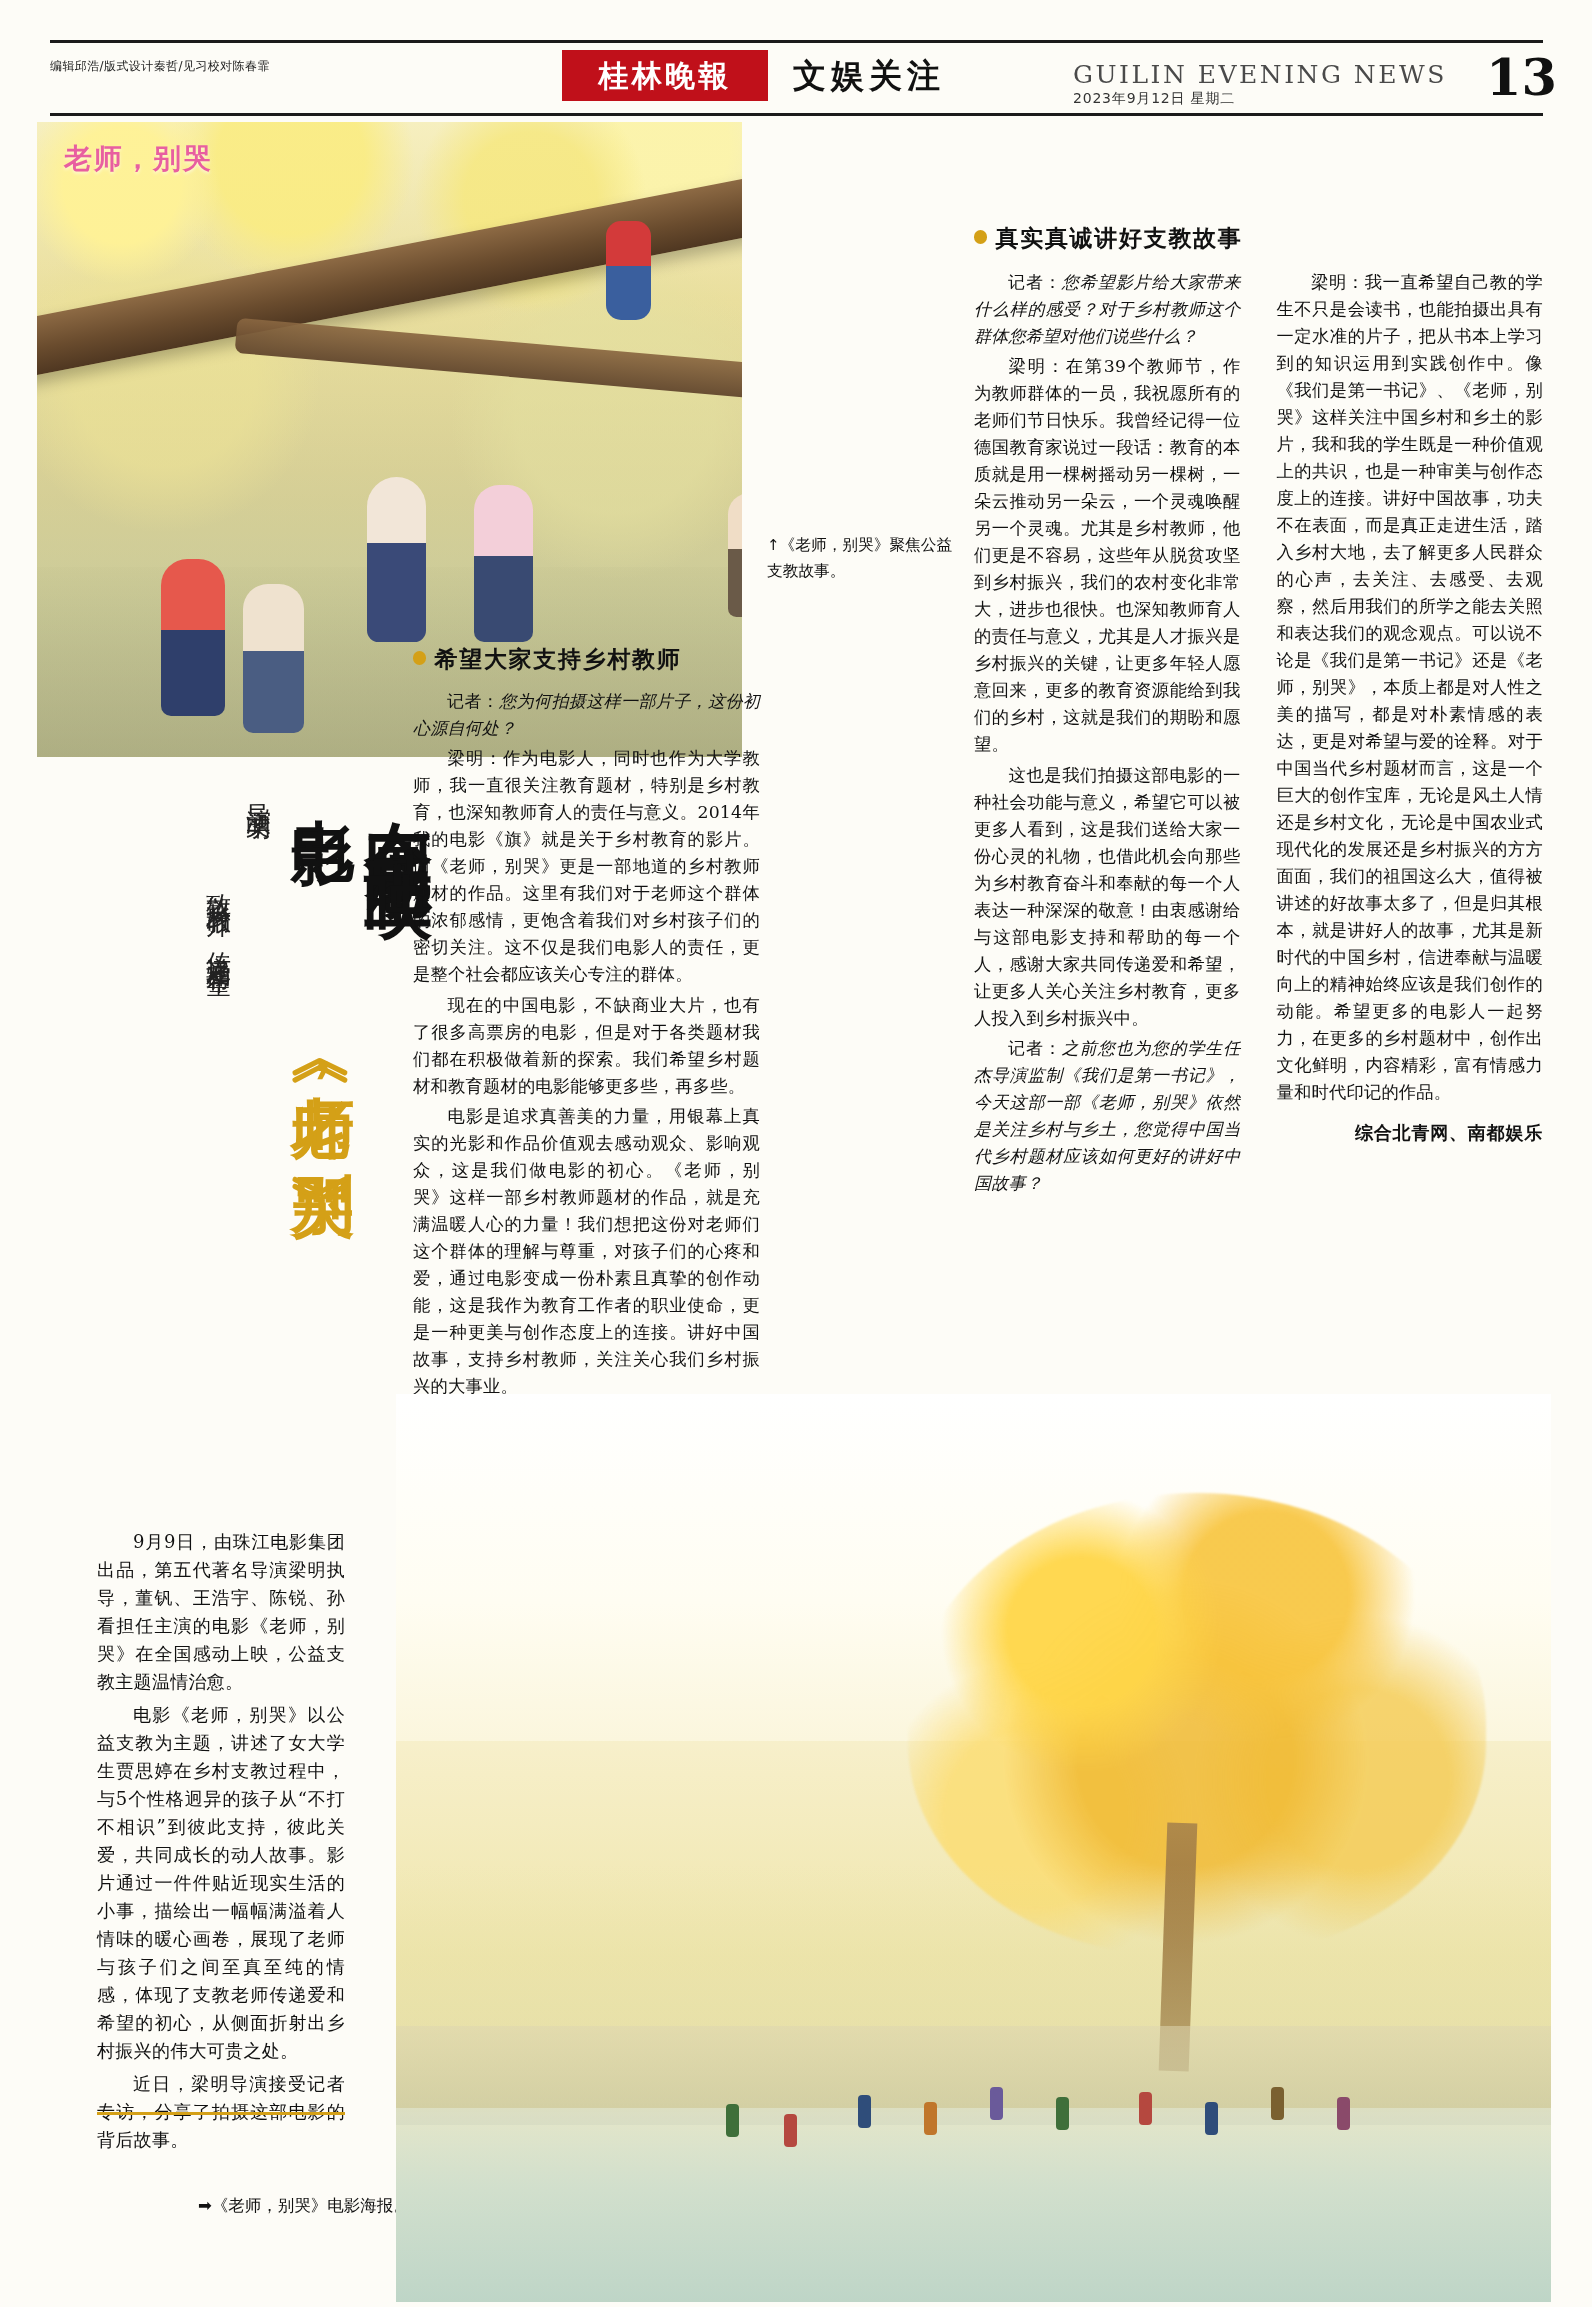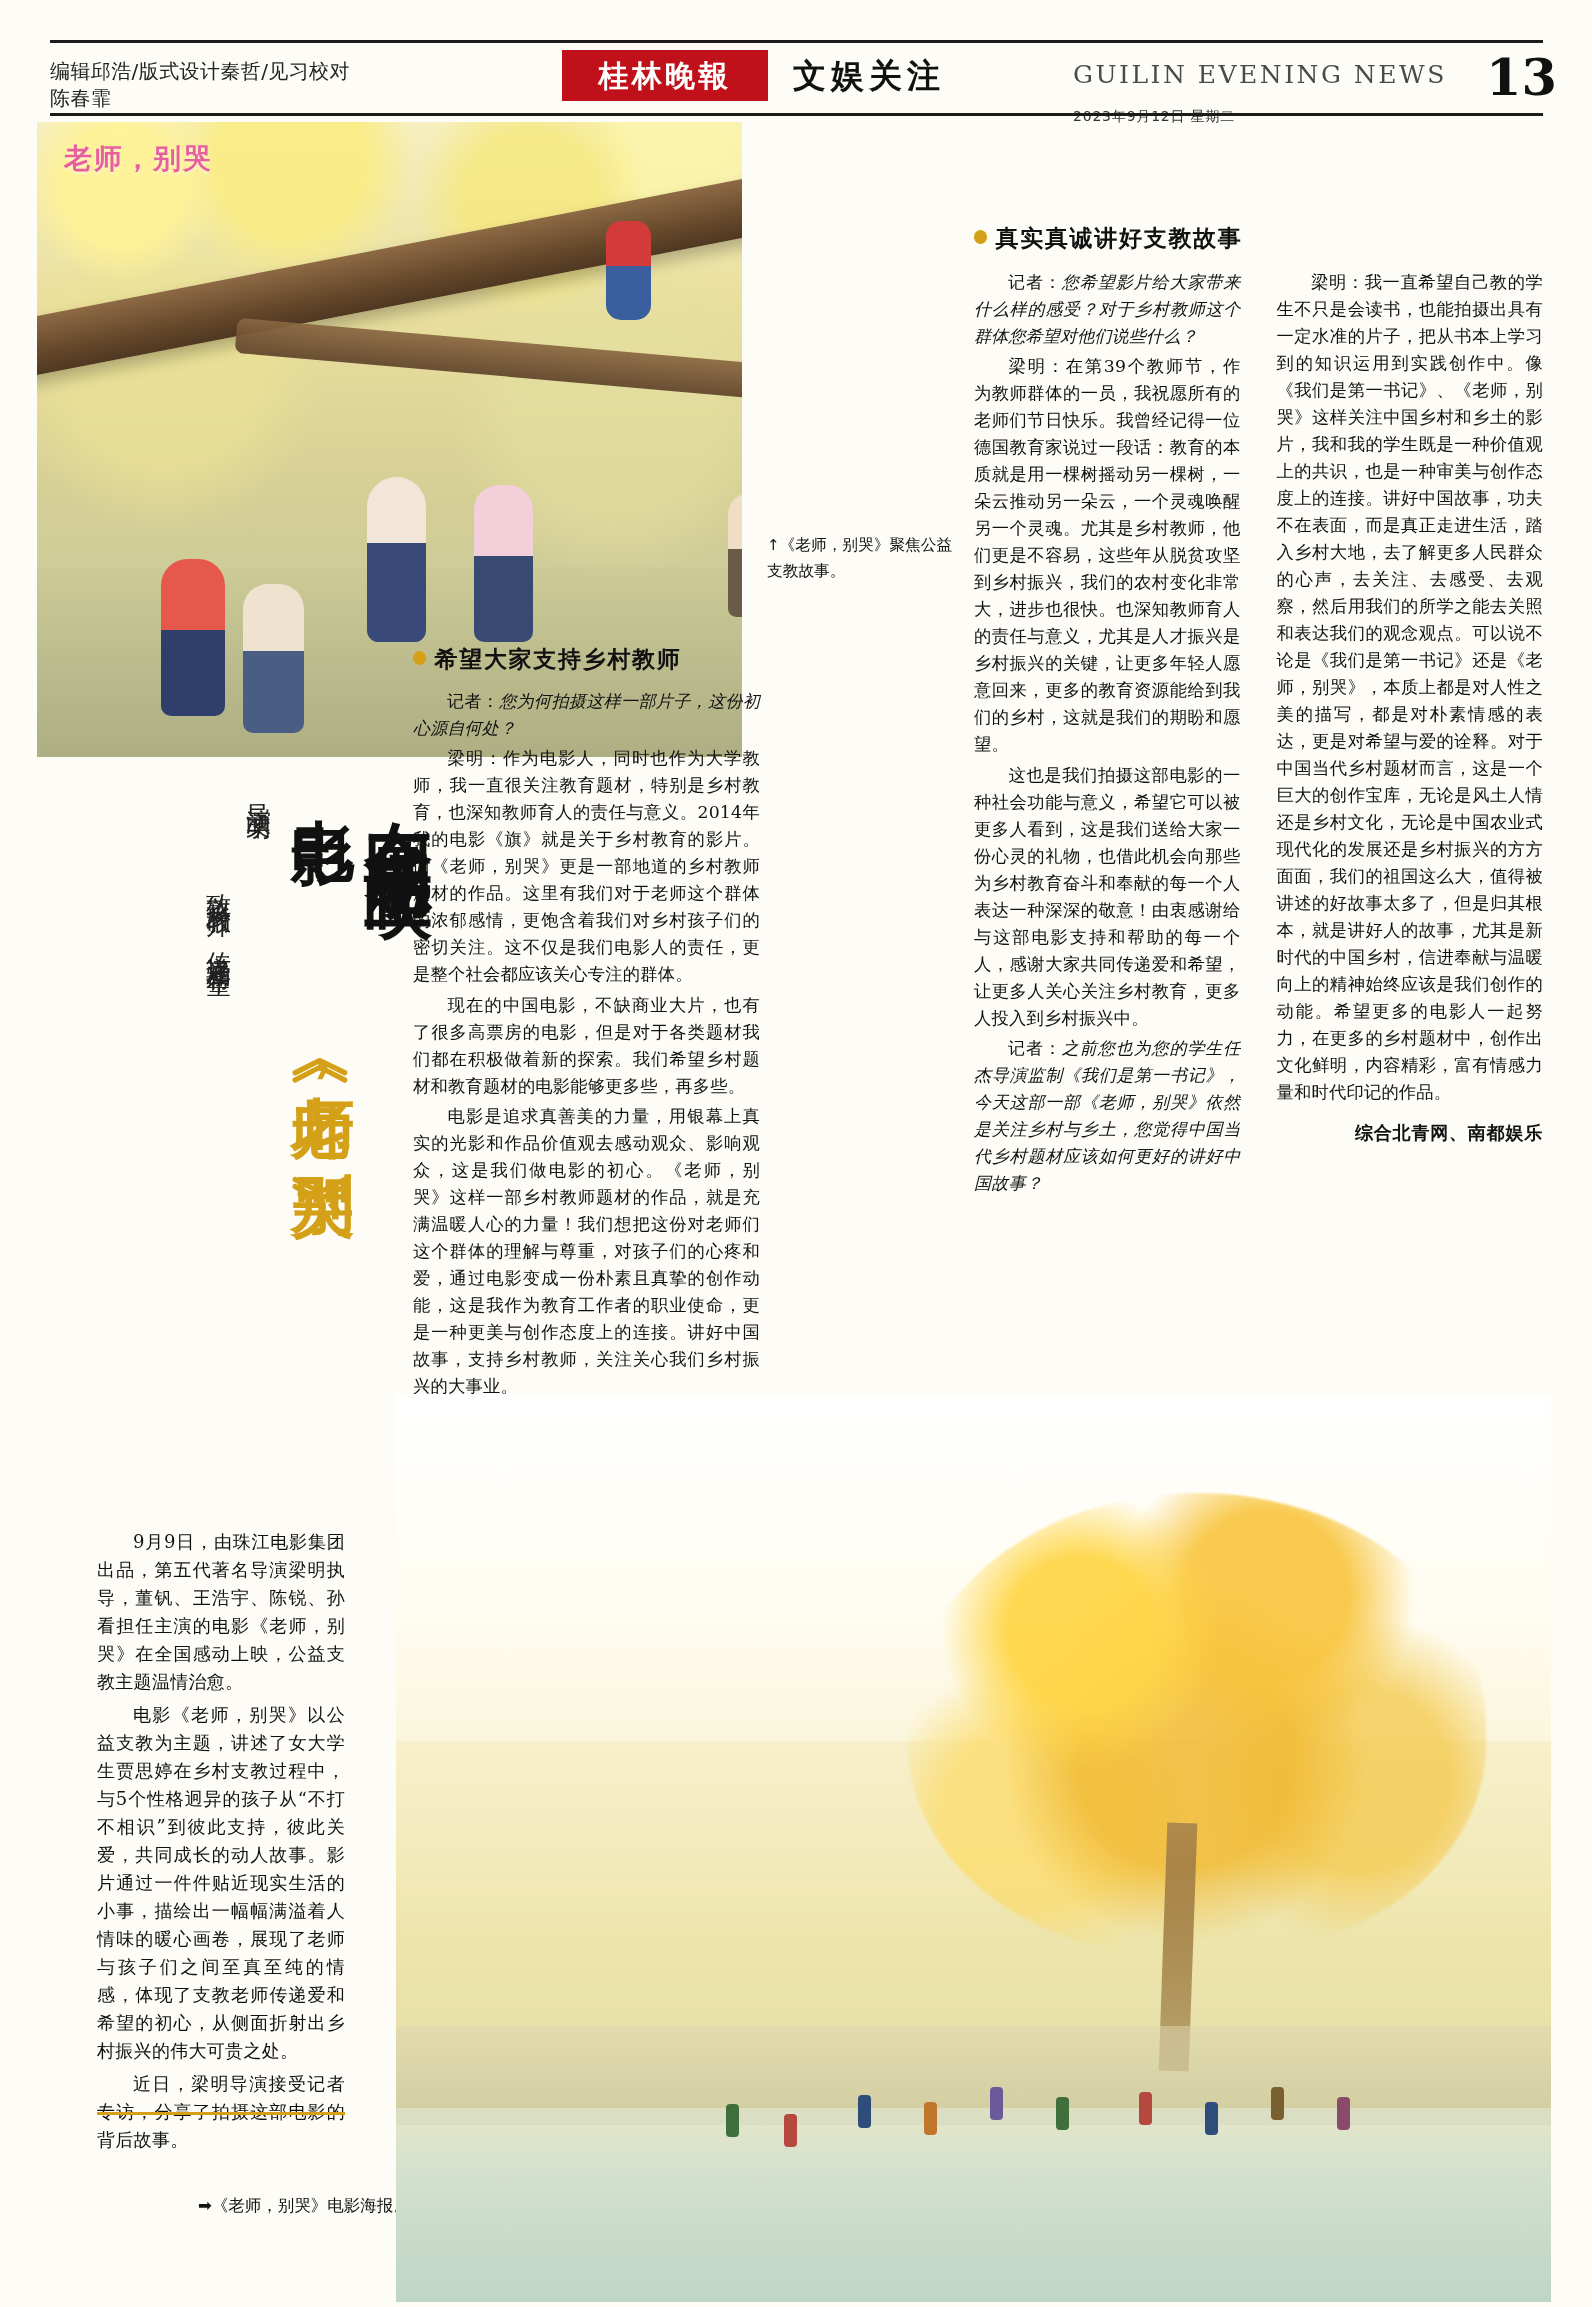--- a/index.html
+++ b/index.html
@@ -44,21 +44,21 @@
     width: 1493px;
     height: 2.5px;
     background: #1b1b1b;
   }
   .editor-credits {
     position: absolute;
     left: 0;
     top: 18px;
     width: 314px;
     font-family: "DejaVu Sans", "Liberation Sans", sans-serif;
-    font-size: 20px;
+    font-size: 12px;
     color: #222;
     letter-spacing: 0.4px;
   }
   .paper-logo {
     position: absolute;
     left: 512px;
     top: 10px;
     width: 206px;
     height: 51px;
     background: #c0101a;
@@ -91,21 +91,20 @@
     font-family: "DejaVu Serif", "Liberation Serif", serif;
   }
   .issue-date {
     position: absolute;
     left: 1023px;
     top: 50px;
     font-family: "DejaVu Sans", "Liberation Sans", sans-serif;
     font-size: 14px;
     color: #333;
     letter-spacing: 0.8px;
-    margin-top: 18px;
   }
   .page-number {
     position: absolute;
     left: 1436px;
     top: 1.7px;
     width: 59px;
     text-align: left;
     font-size: 51px;
     font-weight: bold;
     color: #111;

